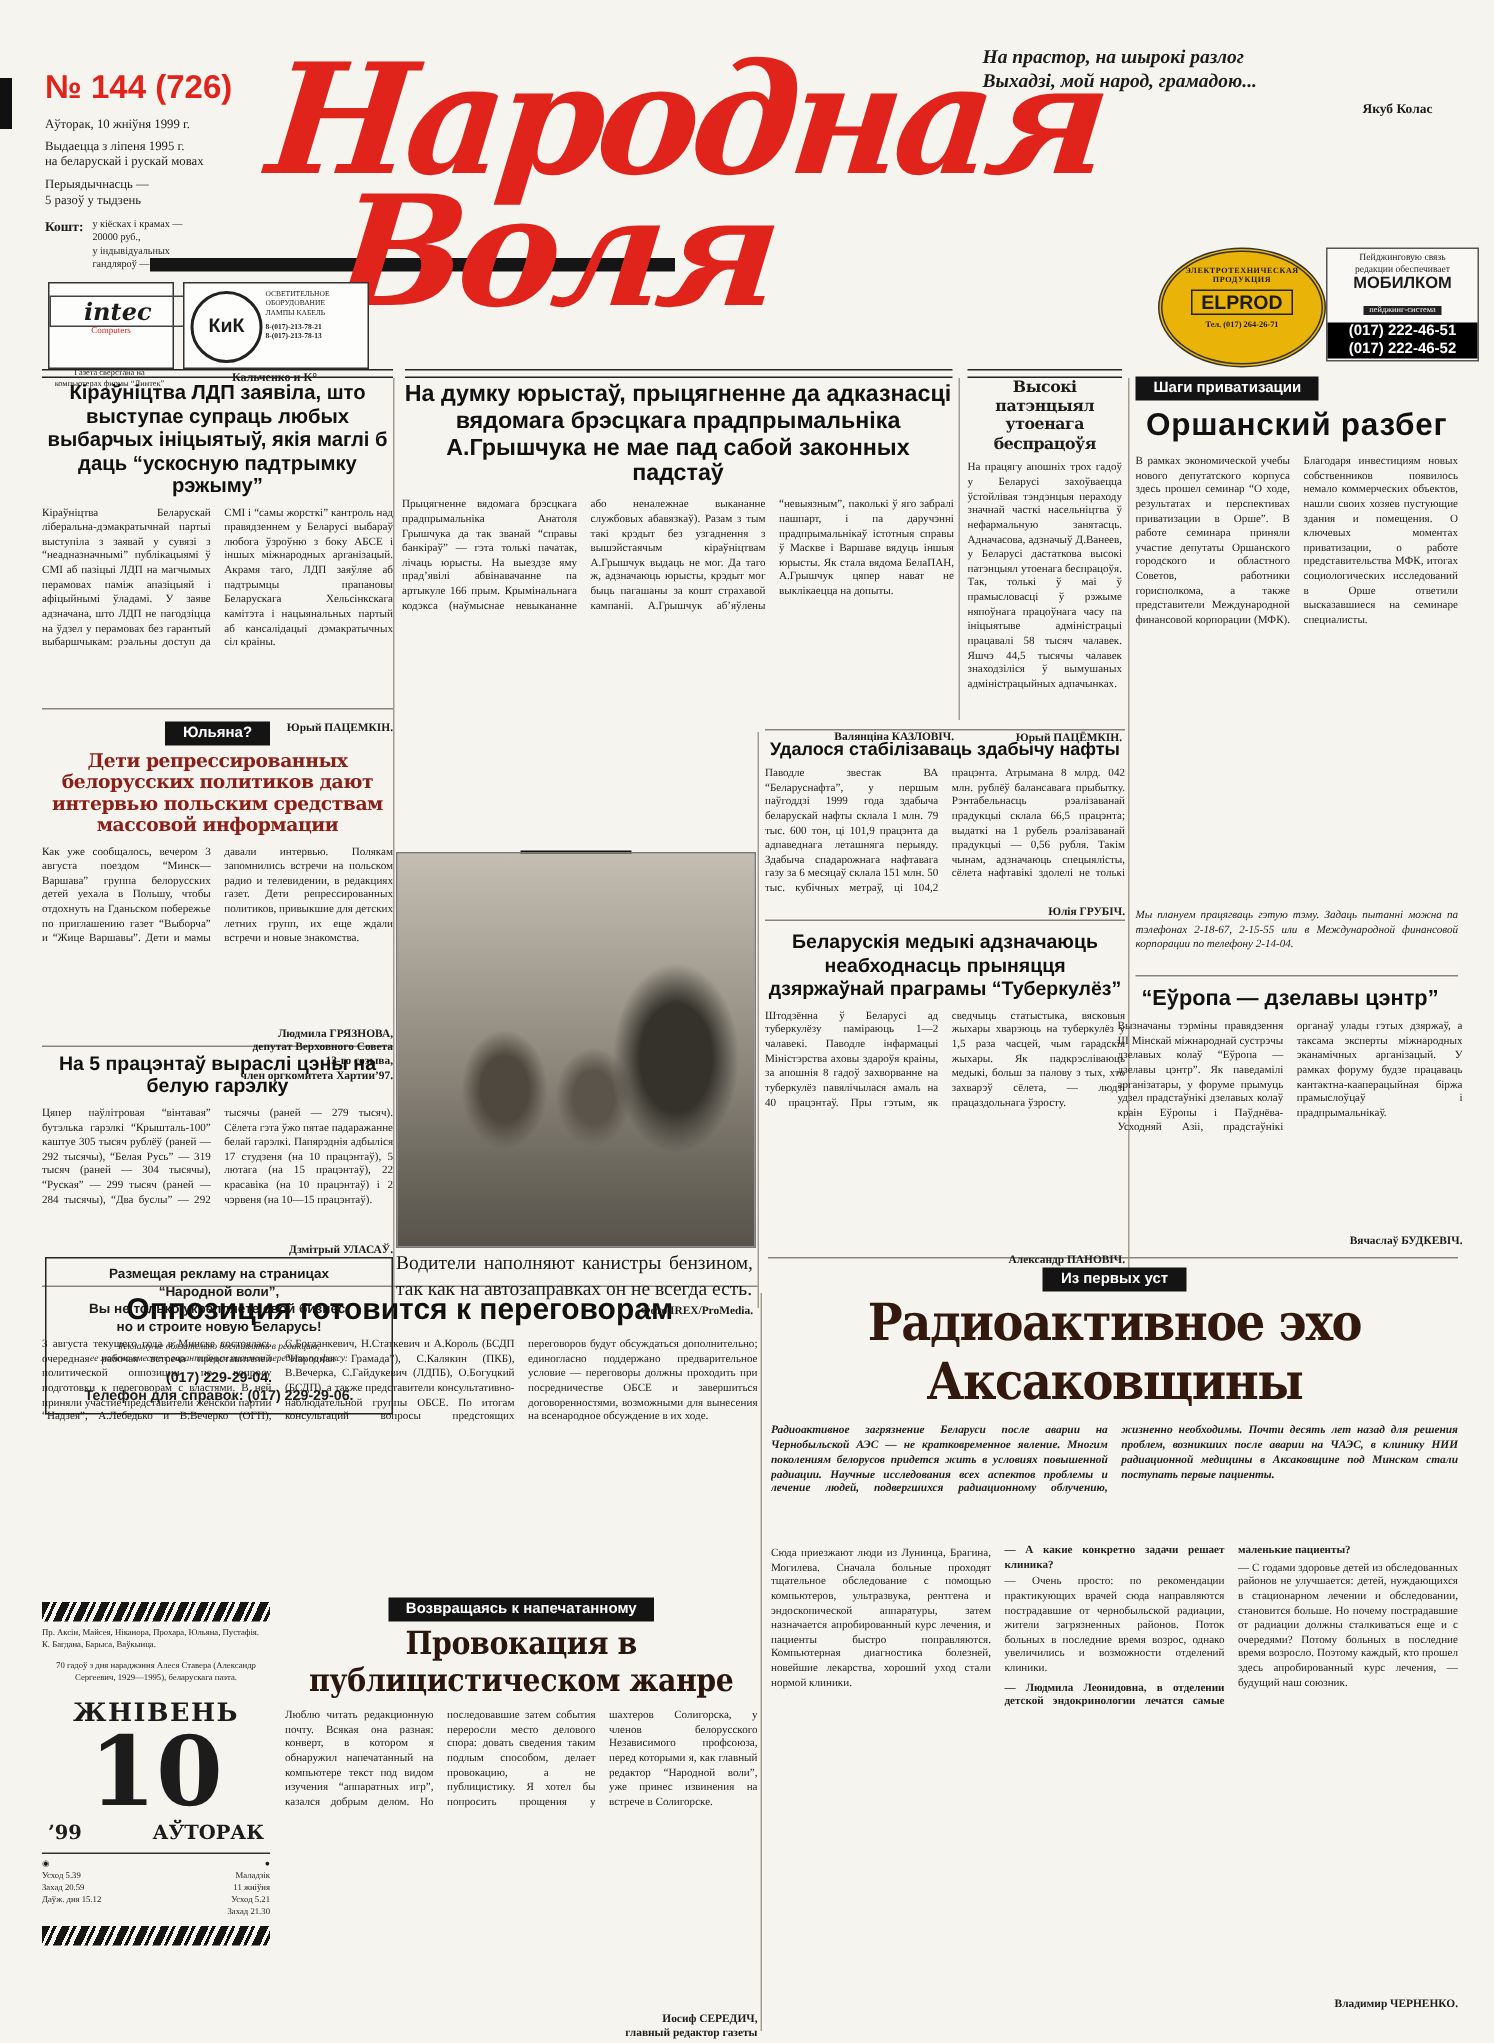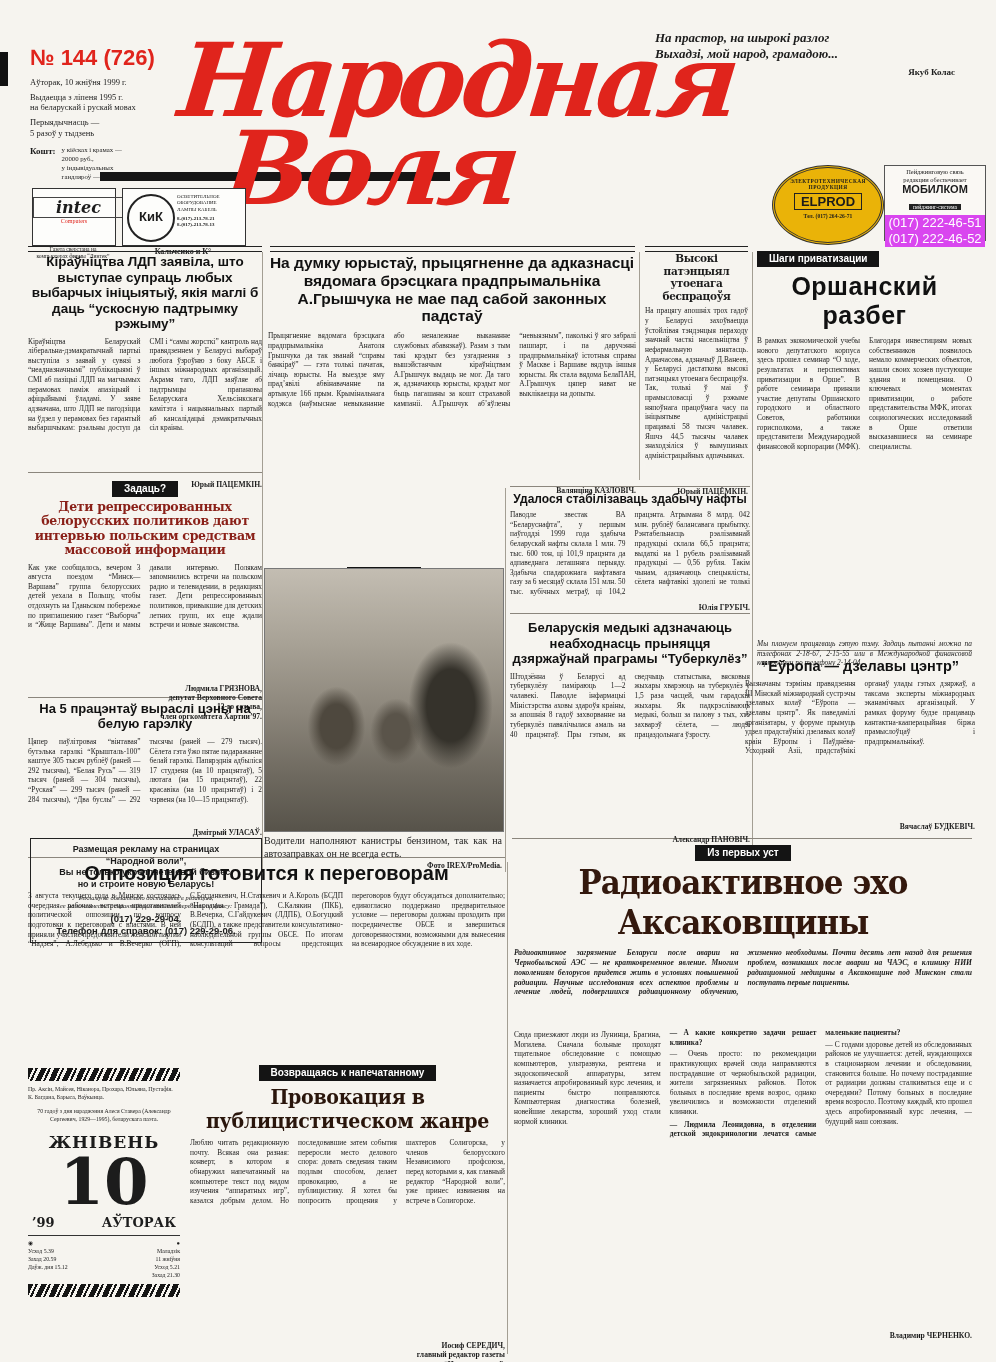--- a/index.html
+++ b/index.html
@@ -99,21 +99,21 @@
     <div style="font-size:5.6px;font-weight:bold;margin-top:3px;">Тел. (017) 264-26-71</div>
   </div>
 
   <div class="abs" style="left:884px;top:165px;width:100px;height:74px;border:1px solid #555;background:#faf8f4;z-index:3;text-align:center;">
     <div style="font-size:6.4px;line-height:1.2;margin-top:2px;">
       <div>Пейджинговую связь</div>
       <div>редакции обеспечивает</div>
     </div>
     <div style="font-family:'Liberation Sans',sans-serif;font-weight:bold;font-size:11px;"><span>МОБИЛКОМ</span></div>
     <div style="font-size:5.6px;background:#222;color:#fff;display:inline-block;padding:0 4px;">пейджинг-система</div>
-    <div style="background:#d946ef;color:#fff;font-family:'Liberation Sans',sans-serif;font-weight:normal;font-size:13px;line-height:1.2;margin-top:2px;">
+    <div style="background:#000000;color:#fff;font-family:'Liberation Sans',sans-serif;font-weight:bold;font-size:10px;line-height:1.2;margin-top:2px;">
       <div>(017) 222-46-51</div>
       <div>(017) 222-46-52</div>
     </div>
   </div>
 
   <div class="vrule" style="left:262px;top:252px;height:620px;"></div>
   <div class="vrule" style="left:505px;top:488px;height:384px;"></div>
   <div class="vrule" style="left:639px;top:252px;height:228px;"></div>
   <div class="vrule" style="left:752px;top:252px;height:600px;"></div>
   <div class="vrule" style="left:507px;top:862px;height:492px;"></div>
@@ -128,21 +128,21 @@
   <div class="hrule" style="left:28px;top:857px;width:477px;"></div>
   <div class="hrule" style="left:512px;top:838px;width:460px;"></div>
 
   <div class="abs" style="left:28px;top:254px;width:234px;">
     <div class="h-sans" style="font-size:13.5px;line-height:1.15;">Кіраўніцтва ЛДП заявіла, што выступае супраць любых выбарчых ініцыятыў, якія маглі б даць “ускосную падтрымку рэжыму”</div>
     <div class="body cols2" style="margin-top:5px;height:140px;overflow:hidden;">Кіраўніцтва Беларускай ліберальна-дэмакратычнай партыі выступіла з заявай у сувязі з “неадназначнымі” публікацыямі ў СМІ аб пазіцыі ЛДП на магчымых перамовах паміж апазіцыяй і афіцыйнымі ўладамі. У заяве адзначана, што ЛДП не пагодзіцца на ўдзел у перамовах без гарантый выбаршчыкам: рэальны доступ да СМІ і “самы жорсткі” кантроль над правядзеннем у Беларусі выбараў любога ўзроўню з боку АБСЕ і іншых міжнародных арганізацый. Акрамя таго, ЛДП заяўляе аб падтрымцы прапановы Беларускага Хельсінкскага камітэта і нацыянальных партый аб кансалідацыі дэмакратычных сіл краіны.</div>
     <div class="byline">Юрый ПАЦЕМКІН.</div>
   </div>
 
   <div class="abs label-wrap" style="left:28px;top:478px;width:234px;">
-    <span class="label-box">Задаць?</span>
+    <span class="label-box">Юльяна?</span>
   </div>
   <div class="abs" style="left:28px;top:500px;width:234px;">
     <div class="h-slab" style="font-size:12.5px;line-height:1.15;color:#8a2018;">Дети репрессированных белорусских политиков дают интервью польским средствам массовой информации</div>
     <div class="body cols2" style="margin-top:5px;height:118px;overflow:hidden;">Как уже сообщалось, вечером 3 августа поездом “Минск—Варшава” группа белорусских детей уехала в Польшу, чтобы отдохнуть на Гданьском побережье по приглашению газет “Выборча” и “Жице Варшавы”. Дети и мамы давали интервью. Полякам запомнились встречи на польском радио и телевидении, в редакциях газет. Дети репрессированных политиков, привыкшие для детских летних групп, их еще ждали встречи и новые знакомства.</div>
     <div class="byline" style="line-height:1.25;">
       <div>Людмила ГРЯЗНОВА,</div>
       <div>депутат Верховного Совета</div>
       <div>13-го созыва,</div>
       <div>член оргкомитета Хартии’97.</div>
     </div>
@@ -180,21 +180,21 @@
   <div class="abs" style="left:645px;top:252px;width:103px;">
     <div class="h-slab" style="font-size:10.5px;line-height:1.2;">Высокі патэнцыял утоенага беспрацоўя</div>
     <div class="body" style="margin-top:4px;height:178px;overflow:hidden;">На працягу апошніх трох гадоў у Беларусі захоўваецца ўстойлівая тэндэнцыя пераходу значнай часткі насельніцтва ў нефармальную занятасць. Адначасова, адзначыў Д.Ванеев, у Беларусі дастаткова высокі патэнцыял утоенага беспрацоўя. Так, толькі ў маі ў прамысловасці ў рэжыме няпоўнага працоўнага часу па ініцыятыве адміністрацыі працавалі 58 тысяч чалавек. Яшчэ 44,5 тысячы чалавек знаходзіліся ў вымушаных адміністрацыйных адпачынках.</div>
     <div class="byline">Юрый ПАЦЁМКІН.</div>
   </div>
 
   <div class="abs label-wrap" style="left:757px;top:248px;width:215px;text-align:left;">
     <span class="label-box">Шаги приватизации</span>
   </div>
   <div class="abs" style="left:757px;top:272px;width:215px;">
-    <div class="h-sans" style="font-size:25px;letter-spacing:0.5px;">Оршанский разбег</div>
+    <div class="h-sans" style="font-size:21px;letter-spacing:0.5px;">Оршанский разбег</div>
     <div class="body cols2" style="margin-top:6px;height:300px;overflow:hidden;">В рамках экономической учебы нового депутатского корпуса здесь прошел семинар “О ходе, результатах и перспективах приватизации в Орше”. В работе семинара приняли участие депутаты Оршанского городского и областного Советов, работники горисполкома, а также представители Международной финансовой корпорации (МФК). Благодаря инвестициям новых собственников появилось немало коммерческих объектов, нашли своих хозяев пустующие здания и помещения. О ключевых моментах приватизации, о работе представительства МФК, итогах социологических исследований в Орше ответили высказавшиеся на семинаре специалисты.</div>
     <div class="body" style="font-style:italic;margin-top:3px;">Мы плануем працягваць гэтую тэму. Задаць пытанні можна па тэлефонах 2-18-67, 2-15-55 или в Международной финансовой корпорации по телефону 2-14-04.</div>
   </div>
 
   <div class="abs" style="left:745px;top:658px;width:230px;">
     <div class="h-sans" style="font-size:14.5px;">“Еўропа — дзелавы цэнтр”</div>
     <div class="body cols2" style="margin-top:5px;height:140px;overflow:hidden;">Вызначаны тэрміны правядзення ІІІ Мінскай міжнароднай сустрэчы дзелавых колаў “Еўропа — дзелавы цэнтр”. Як паведамілі арганізатары, у форуме прымуць удзел прадстаўнікі дзелавых колаў краін Еўропы і Паўднёва-Усходняй Азіі, прадстаўнікі органаў улады гэтых дзяржаў, а таксама эксперты міжнародных эканамічных арганізацый. У рамках форуму будзе працаваць кантактна-кааперацыйная біржа прамыслоўцаў і прадпрымальнікаў.</div>
     <div class="byline">Вячаслаў БУДКЕВІЧ.</div>
   </div>
 
@@ -208,21 +208,21 @@
     <div class="h-sans" style="font-size:13px;line-height:1.2;">Беларускія медыкі адзначаюць неабходнасць прыняцця дзяржаўнай праграмы “Туберкулёз”</div>
     <div class="body cols2" style="margin-top:5px;height:160px;overflow:hidden;">Штодзённа ў Беларусі ад туберкулёзу паміраюць 1—2 чалавекі. Паводле інфармацыі Міністэрства аховы здароўя краіны, за апошнія 8 гадоў захворванне на туберкулёз павялічылася амаль на 40 працэнтаў. Пры гэтым, як сведчыць статыстыка, вясковыя жыхары хварэюць на туберкулёз у 1,5 раза часцей, чым гарадскія жыхары. Як падкрэсліваюць медыкі, больш за палову з тых, хто захварэў сёлета, — людзі працаздольнага ўзросту.</div>
     <div class="byline">Александр ПАНОВІЧ.</div>
   </div>
 
   <div class="abs label-wrap" style="left:266px;top:564px;width:236px;">
     <span class="label-box">Стоп-кадр</span>
   </div>
   <div class="abs photo" style="left:264px;top:568px;width:238px;height:262px;border:1px solid #777;"></div>
   <div class="abs" style="left:264px;top:834px;width:238px;">
-    <div style="font-size:10px;line-height:1.3;text-align:justify;">Водители наполняют канистры бензином, так как на автозаправках он не всегда есть.</div>
+    <div style="font-size:13px;line-height:1.3;text-align:justify;">Водители наполняют канистры бензином, так как на автозаправках он не всегда есть.</div>
     <div style="font-size:7.6px;font-weight:bold;text-align:right;margin-top:1px;">Фото IREX/ProMedia.</div>
   </div>
 
   <div class="abs" style="left:28px;top:862px;width:477px;">
     <div class="h-sans" style="font-size:20px;">Оппозиция готовится к переговорам</div>
     <div class="body cols3" style="margin-top:6px;height:150px;overflow:hidden;">3 августа текущего года в Минске состоялась очередная рабочая встреча представителей политической оппозиции по вопросу подготовки к переговорам с властями. В ней приняли участие представители женской партии “Надзея”, А.Лебедько и В.Вечерко (ОГП), С.Богданкевич, Н.Статкевич и А.Король (БСДП “Народная Грамада”), С.Калякин (ПКБ), В.Вечерка, С.Гайдукевич (ЛДПБ), О.Богуцкий (БСДП), а также представители консультативно-наблюдательной группы ОБСЕ. По итогам консультаций вопросы предстоящих переговоров будут обсуждаться дополнительно; единогласно поддержано предварительное условие — переговоры должны проходить при посредничестве ОБСЕ и завершиться договоренностями, возможными для вынесения на всенародное обсуждение в их ходе.</div>
   </div>
 
   <div class="abs" style="left:28px;top:1068px;width:152px;">
     <div class="ornament"></div>

